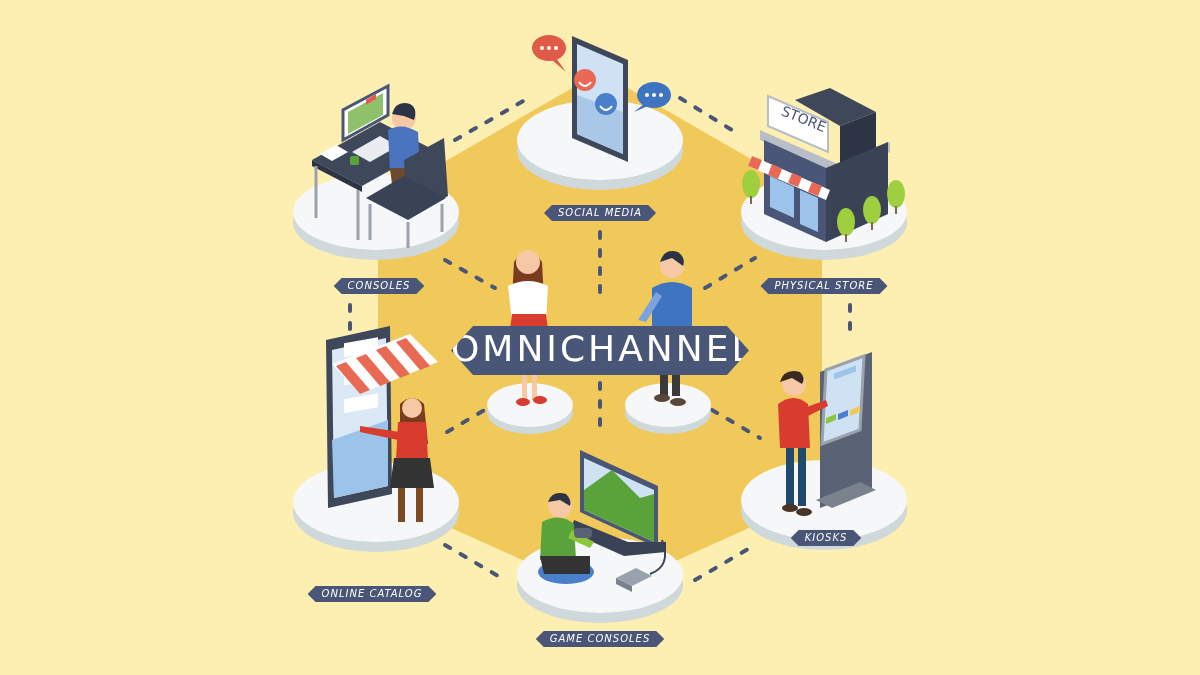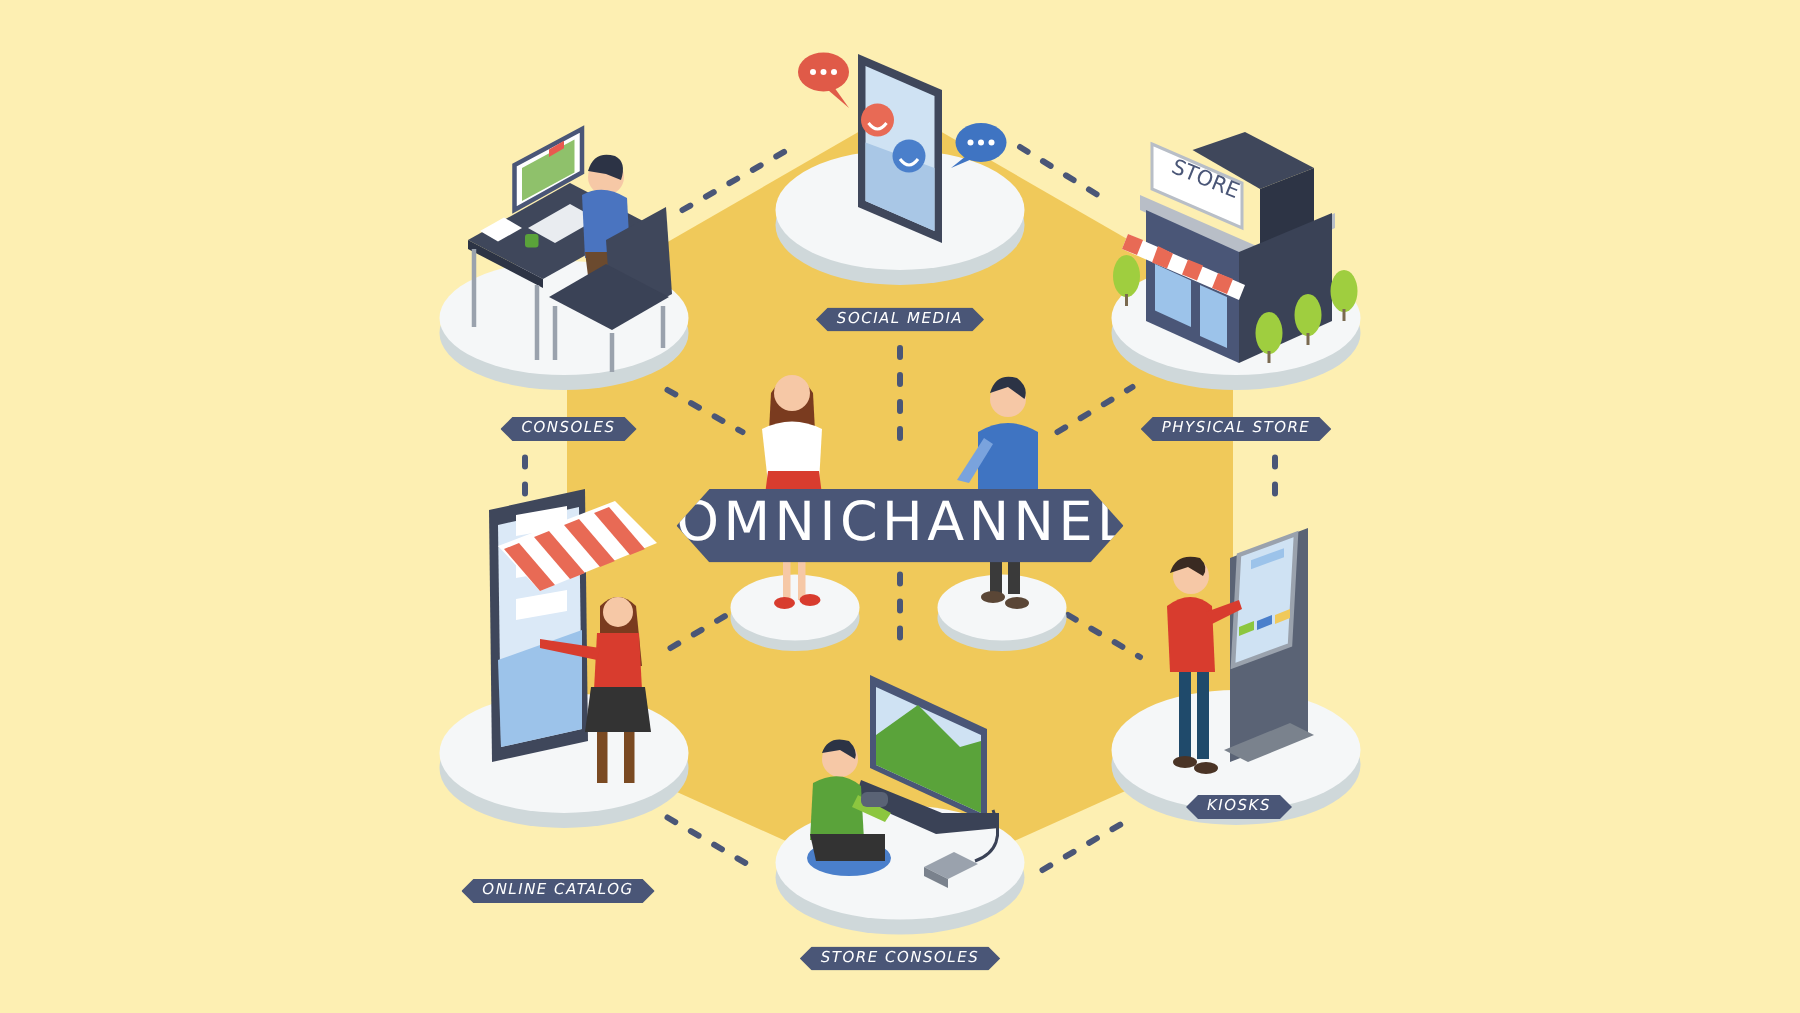--- a/index.html
+++ b/index.html
@@ -281,20 +281,20 @@
   <div class="label" style="left:600px; top:205px;">
     <div class="shape"></div><span class="txt">SOCIAL MEDIA</span>
   </div>
   <div class="label" style="left:824px; top:278px;text-align:right;">
     <div class="shape"></div><span class="txt">PHYSICAL STORE</span>
   </div>
   <div class="label" style="left:372px; top:562px;margin-top:24px;">
     <div class="shape"></div><span class="txt">ONLINE CATALOG</span>
   </div>
   <div class="label" style="left:600px; top:631px;">
-    <div class="shape"></div><span class="txt">STORE CONSOLES</span>
+    <div class="shape"></div><span class="txt">GAME CONSOLES</span>
   </div>
   <div class="label" style="left:826px; top:530px;">
     <div class="shape"></div><span class="txt">KIOSKS</span>
   </div>
 
   <div class="hub">OMNICHANNEL</div>
 </div>
 
 </body></html>

